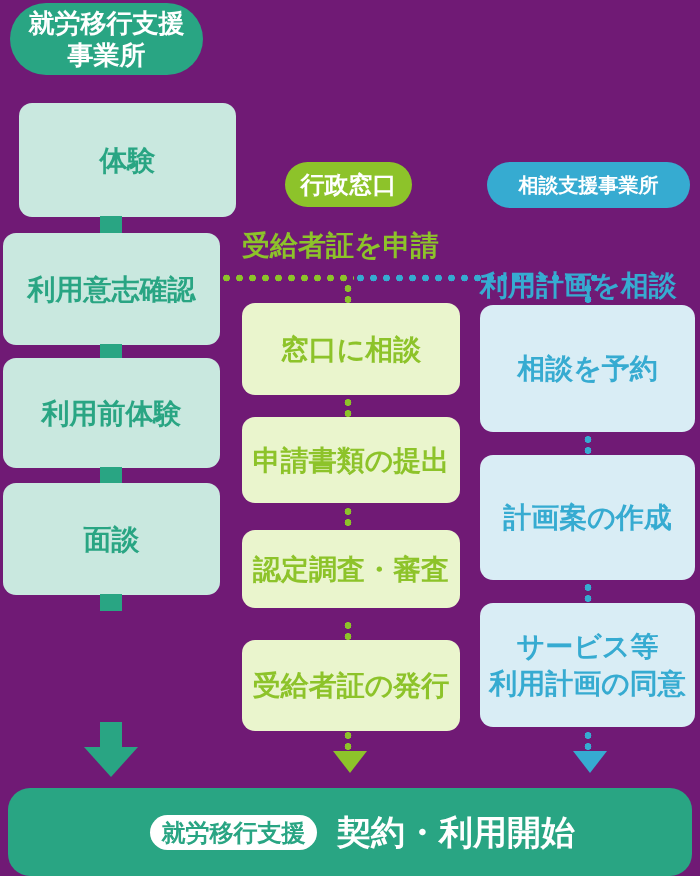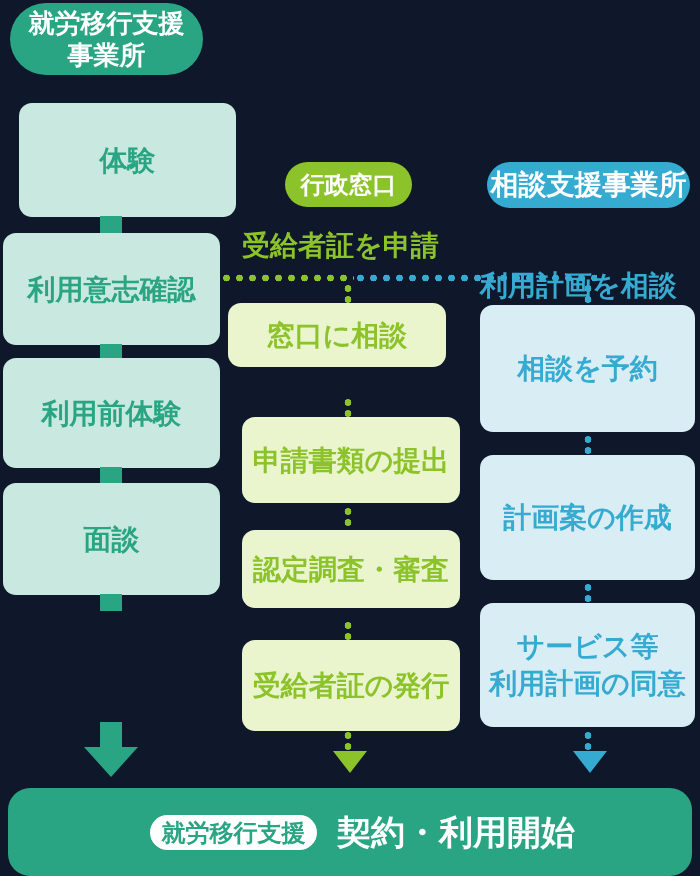--- a/index.html
+++ b/index.html
@@ -8,21 +8,21 @@
     --teal-light: #c9e8df;
     --green: #8dc32a;
     --green-light: #eaf5cd;
     --blue: #36abd1;
     --blue-light: #d9edf5;
   }
   .canvas {
     position: relative;
     width: 700px;
     height: 876px;
-    background: #0f172a;
+    background: #701a75;
     overflow: hidden;
     font-family: "Liberation Sans", sans-serif;
     font-weight: 700;
   }
   
   .bubble {
     position: absolute;
     display: flex;
     align-items: center;
     justify-content: center;
@@ -37,21 +37,21 @@
     width: 21px;
     height: 21px;
     border-radius: 4px;
     transform: translateX(-50%) rotate(45deg);
     z-index: -1;
   }
   .bubble-teal { background: var(--teal); border-radius: 36px; font-size: 26px; line-height: 32px; }
   .bubble-teal .tail { background: var(--teal); }
   .bubble-green { background: var(--green); border-radius: 23px; font-size: 24px; }
   .bubble-green .tail { background: var(--green); }
-  .bubble-blue { background: var(--blue); border-radius: 23px; font-size: 28px; }
+  .bubble-blue { background: var(--blue); border-radius: 23px; font-size: 20px; }
   .bubble-blue .tail { background: var(--blue); }
   
   .subtitle {
     position: absolute;
     text-align: left;
     font-size: 28px;
     white-space: nowrap;
   }
   .subtitle-green { color: var(--green); }
   .subtitle-blue { color: var(--blue); margin-top: 39px; }
@@ -184,21 +184,21 @@
     <span>行政窓口</span>
     <span class="tail"></span>
   </div>
   <div class="subtitle subtitle-green" style="left:242px; top:227px; width:218px;">受給者証を申請</div>
 
   <div class="dots-h dot-green" style="left:220px; top:274px; width:134px;"></div>
   <div class="dots-h dot-blue" style="left:354px; top:274px; width:243px;"></div>
 
   <div class="dots-v dot-green" style="left:344px; top:283px; height:22px;"></div>
 
-  <div class="box box-green" style="left:228px; top:303px; width:218px; height:64px;align-items:center;">
+  <div class="box box-green" style="left:242px; top:303px; width:218px; height:92px;align-items:center;">
     <span>窓口に相談</span>
   </div>
   <div class="dots-v dot-green" style="left:344px; top:397px; height:20px;"></div>
 
   <div class="box box-green" style="left:242px; top:417px; width:218px; height:86px;">
     <span>申請書類の提出</span>
   </div>
   <div class="dots-v dot-green" style="left:344px; top:506px; height:22px;"></div>
 
   <div class="box box-green" style="left:242px; top:530px; width:218px; height:78px;">

